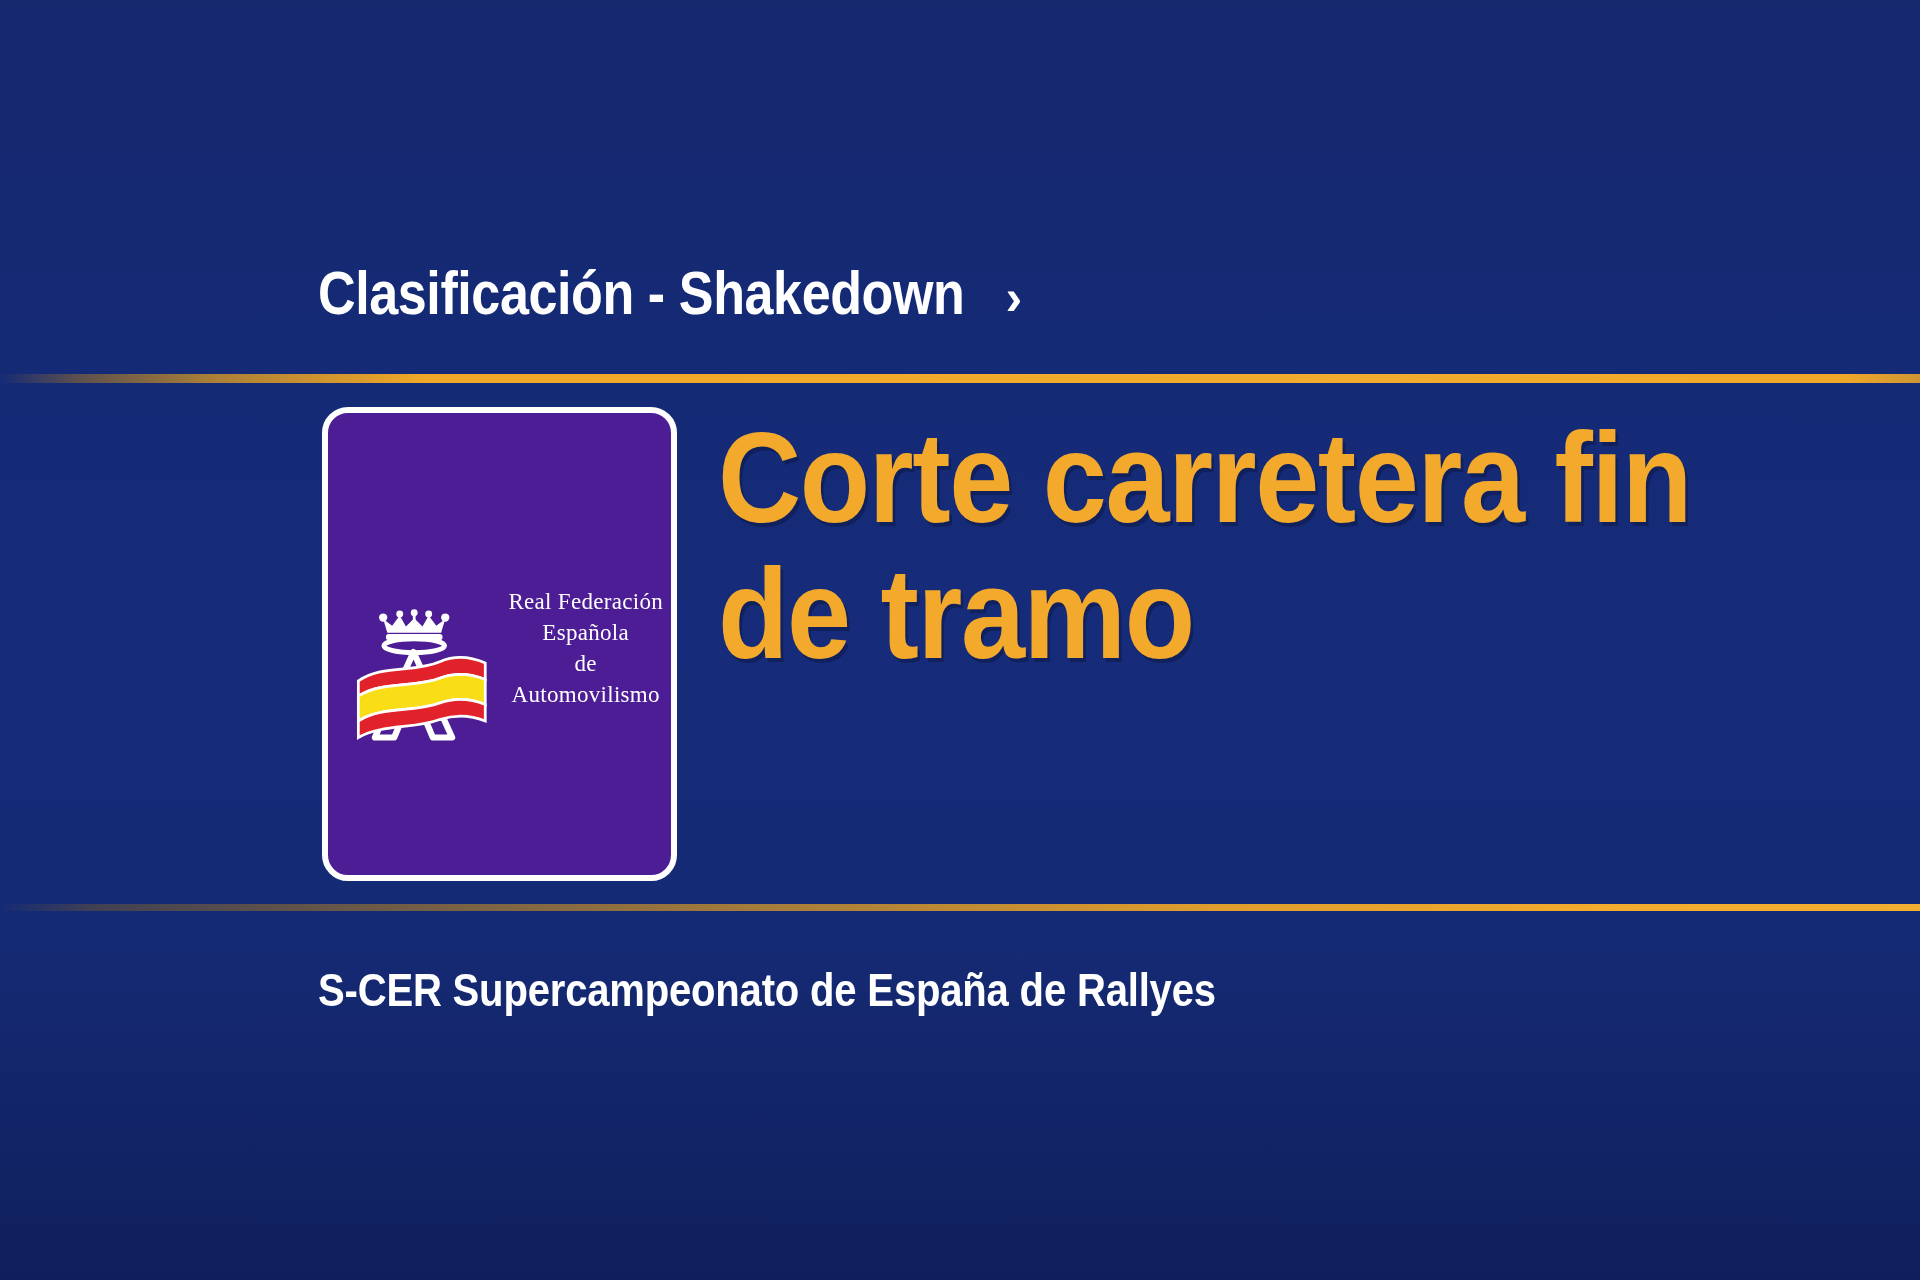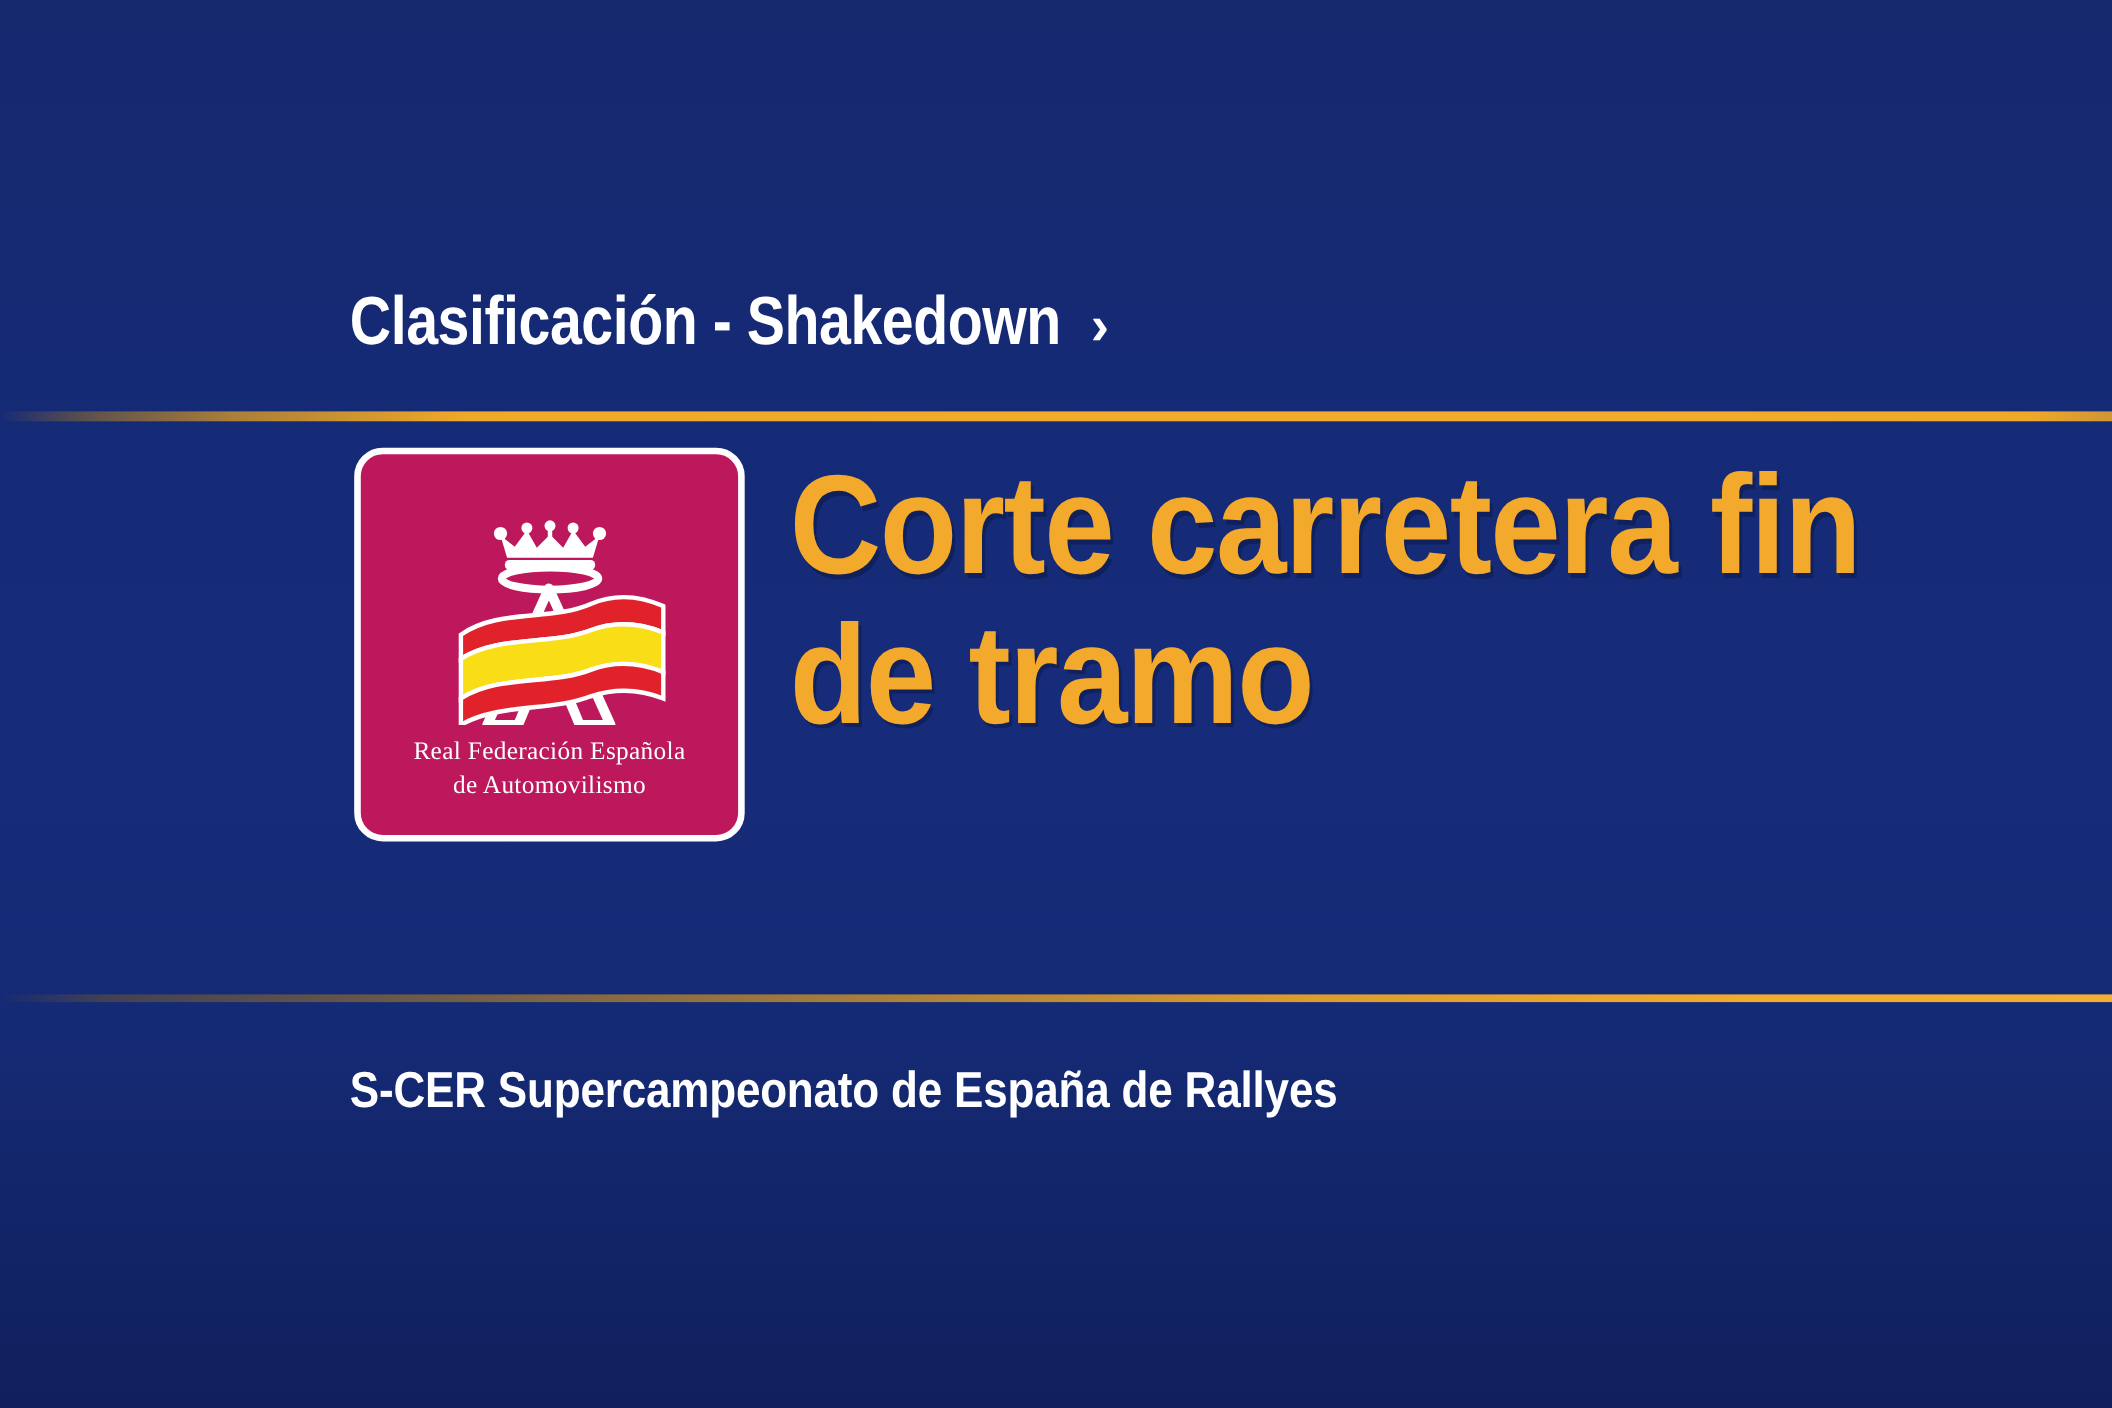--- a/index.html
+++ b/index.html
@@ -72,20 +72,21 @@
         rgba(243,175,50,1) 100%);
   }
 
   
   .breadcrumb {
     position: absolute;
     left: 318px;
     top: -68px;
     display: flex;
     align-items: baseline;
+    gap: 14px;
     white-space: nowrap;
   }
   .breadcrumb-text {
     color: #ffffff;
     font-size: 62px;
     font-weight: 700;
     letter-spacing: -0.5px;
     transform: scaleX(0.84);
     transform-origin: left center;
     line-height: 1;
@@ -97,27 +98,27 @@
     line-height: 1;
     margin-left: -96px;
   }
 
   
   .logo-plate {
     position: absolute;
     left: 322px;
     top: 77px;
     width: 355px;
-    height: 358px;
+    height: 474px;
     border: 6px solid #ffffff;
     border-radius: 26px;
     box-sizing: border-box;
-    background: #be185d;
+    background: #4c1d95;
     display: flex;
-    flex-direction: column;
+    flex-direction: row;
     align-items: center;
     justify-content: flex-start;
   }
   .logo-mark {
     margin-top: 56px;
     width: 250px;
     height: 190px;
   }
   .logo-caption {
     margin-top: 8px;

